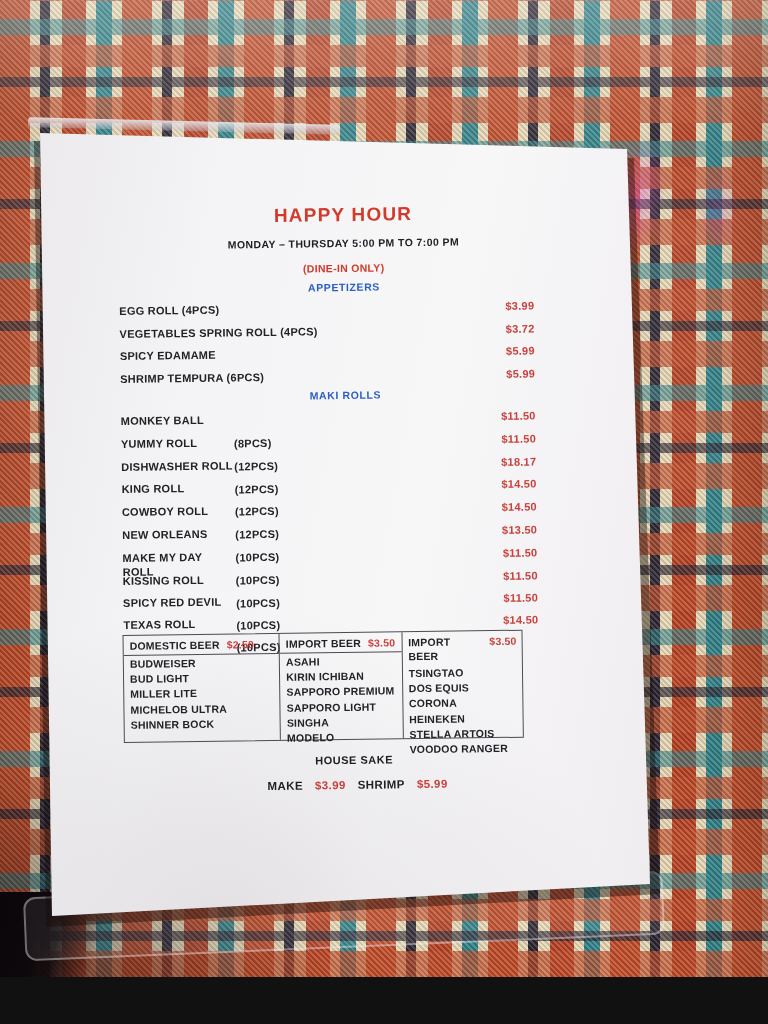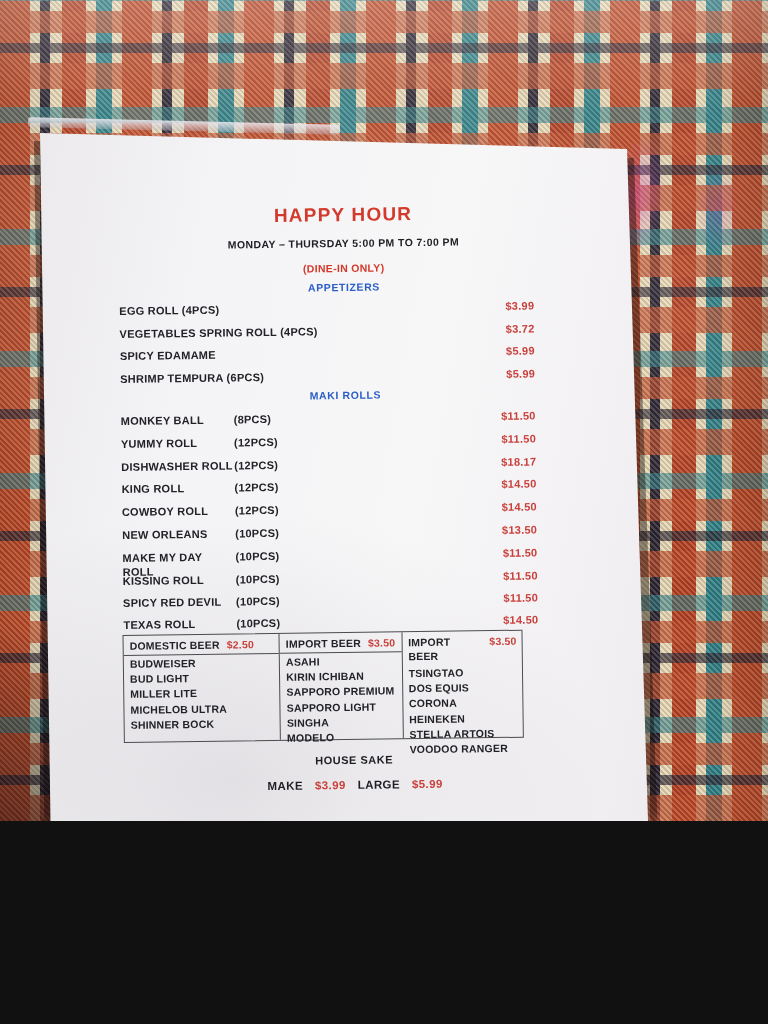--- a/index.html
+++ b/index.html
@@ -1,17 +1,17 @@
 <!DOCTYPE html>
 <html><head>
 <meta charset="utf-8">
 <style>
   html,body{margin:0;padding:0;background:#111;}
   .photo{
-    position:relative; width:768px; height:821px; overflow:hidden;
+    position:relative; width:768px; height:977px; overflow:hidden;
     font-family:"Liberation Sans", sans-serif; font-weight:bold;
   }
   
   .plaid{
     position:absolute; inset:0; background-color:#e3d4b6;
     background-image:
       repeating-linear-gradient(0deg,
         rgba(193,74,38,0.72) 0 26px,
         rgba(232,217,181,0) 26px 36px,
         rgba(40,34,46,0.70) 36px 46px,
@@ -90,21 +90,21 @@
   .centered{left:122px; width:450px; text-align:center;}
   .title{top:204px; font-size:19px; letter-spacing:1.2px; color:#d23a2c;}
   .hours{top:237px; font-size:10.5px; letter-spacing:0.4px; color:#1e1e24;}
   .note{top:262px; font-size:10.5px; letter-spacing:0.3px; color:#d23a2c;}
   .sect{font-size:10.5px; letter-spacing:0.6px; color:#2b5ec6;}
   .row{
     position:absolute; left:122px; width:415px; display:flex;
     font-size:11px; letter-spacing:0.25px; line-height:14px;
   }
   .iname{color:#222228;}
-  .ipcs{color:#222228;}
+  .ipcs{color:#222228;margin-top:24px;}
   .row .w{width:113px; display:inline-block;}
   .iprice{margin-left:auto; color:#c9403c;}
   
   .beer-table{
     position:absolute; left:121px; top:632px; width:400px; height:108px;
     display:flex; border:1.3px solid #4b4b50; box-sizing:border-box;
     font-size:10.5px; letter-spacing:0.2px;
   }
   .bcol{box-sizing:border-box; padding:1px 5px 0 6px;}
   .bcol.c1{width:156px;}
@@ -254,19 +254,19 @@
             <li>STELLA ARTOIS</li>
             <li>VOODOO RANGER</li>
           </ul>
         </div>
       </div>
 
       <div class="line sake-head">HOUSE SAKE</div>
       <div class="line sake-row">
         <span class="lbl">MAKE</span>
         <span class="prc">$3.99</span>
-        <span class="lbl">LARGE</span>
+        <span class="lbl">SHRIMP</span>
         <span class="prc">$5.99</span>
       </div>
 
     </div>
   </div>
 </div>
 
 </body></html>

